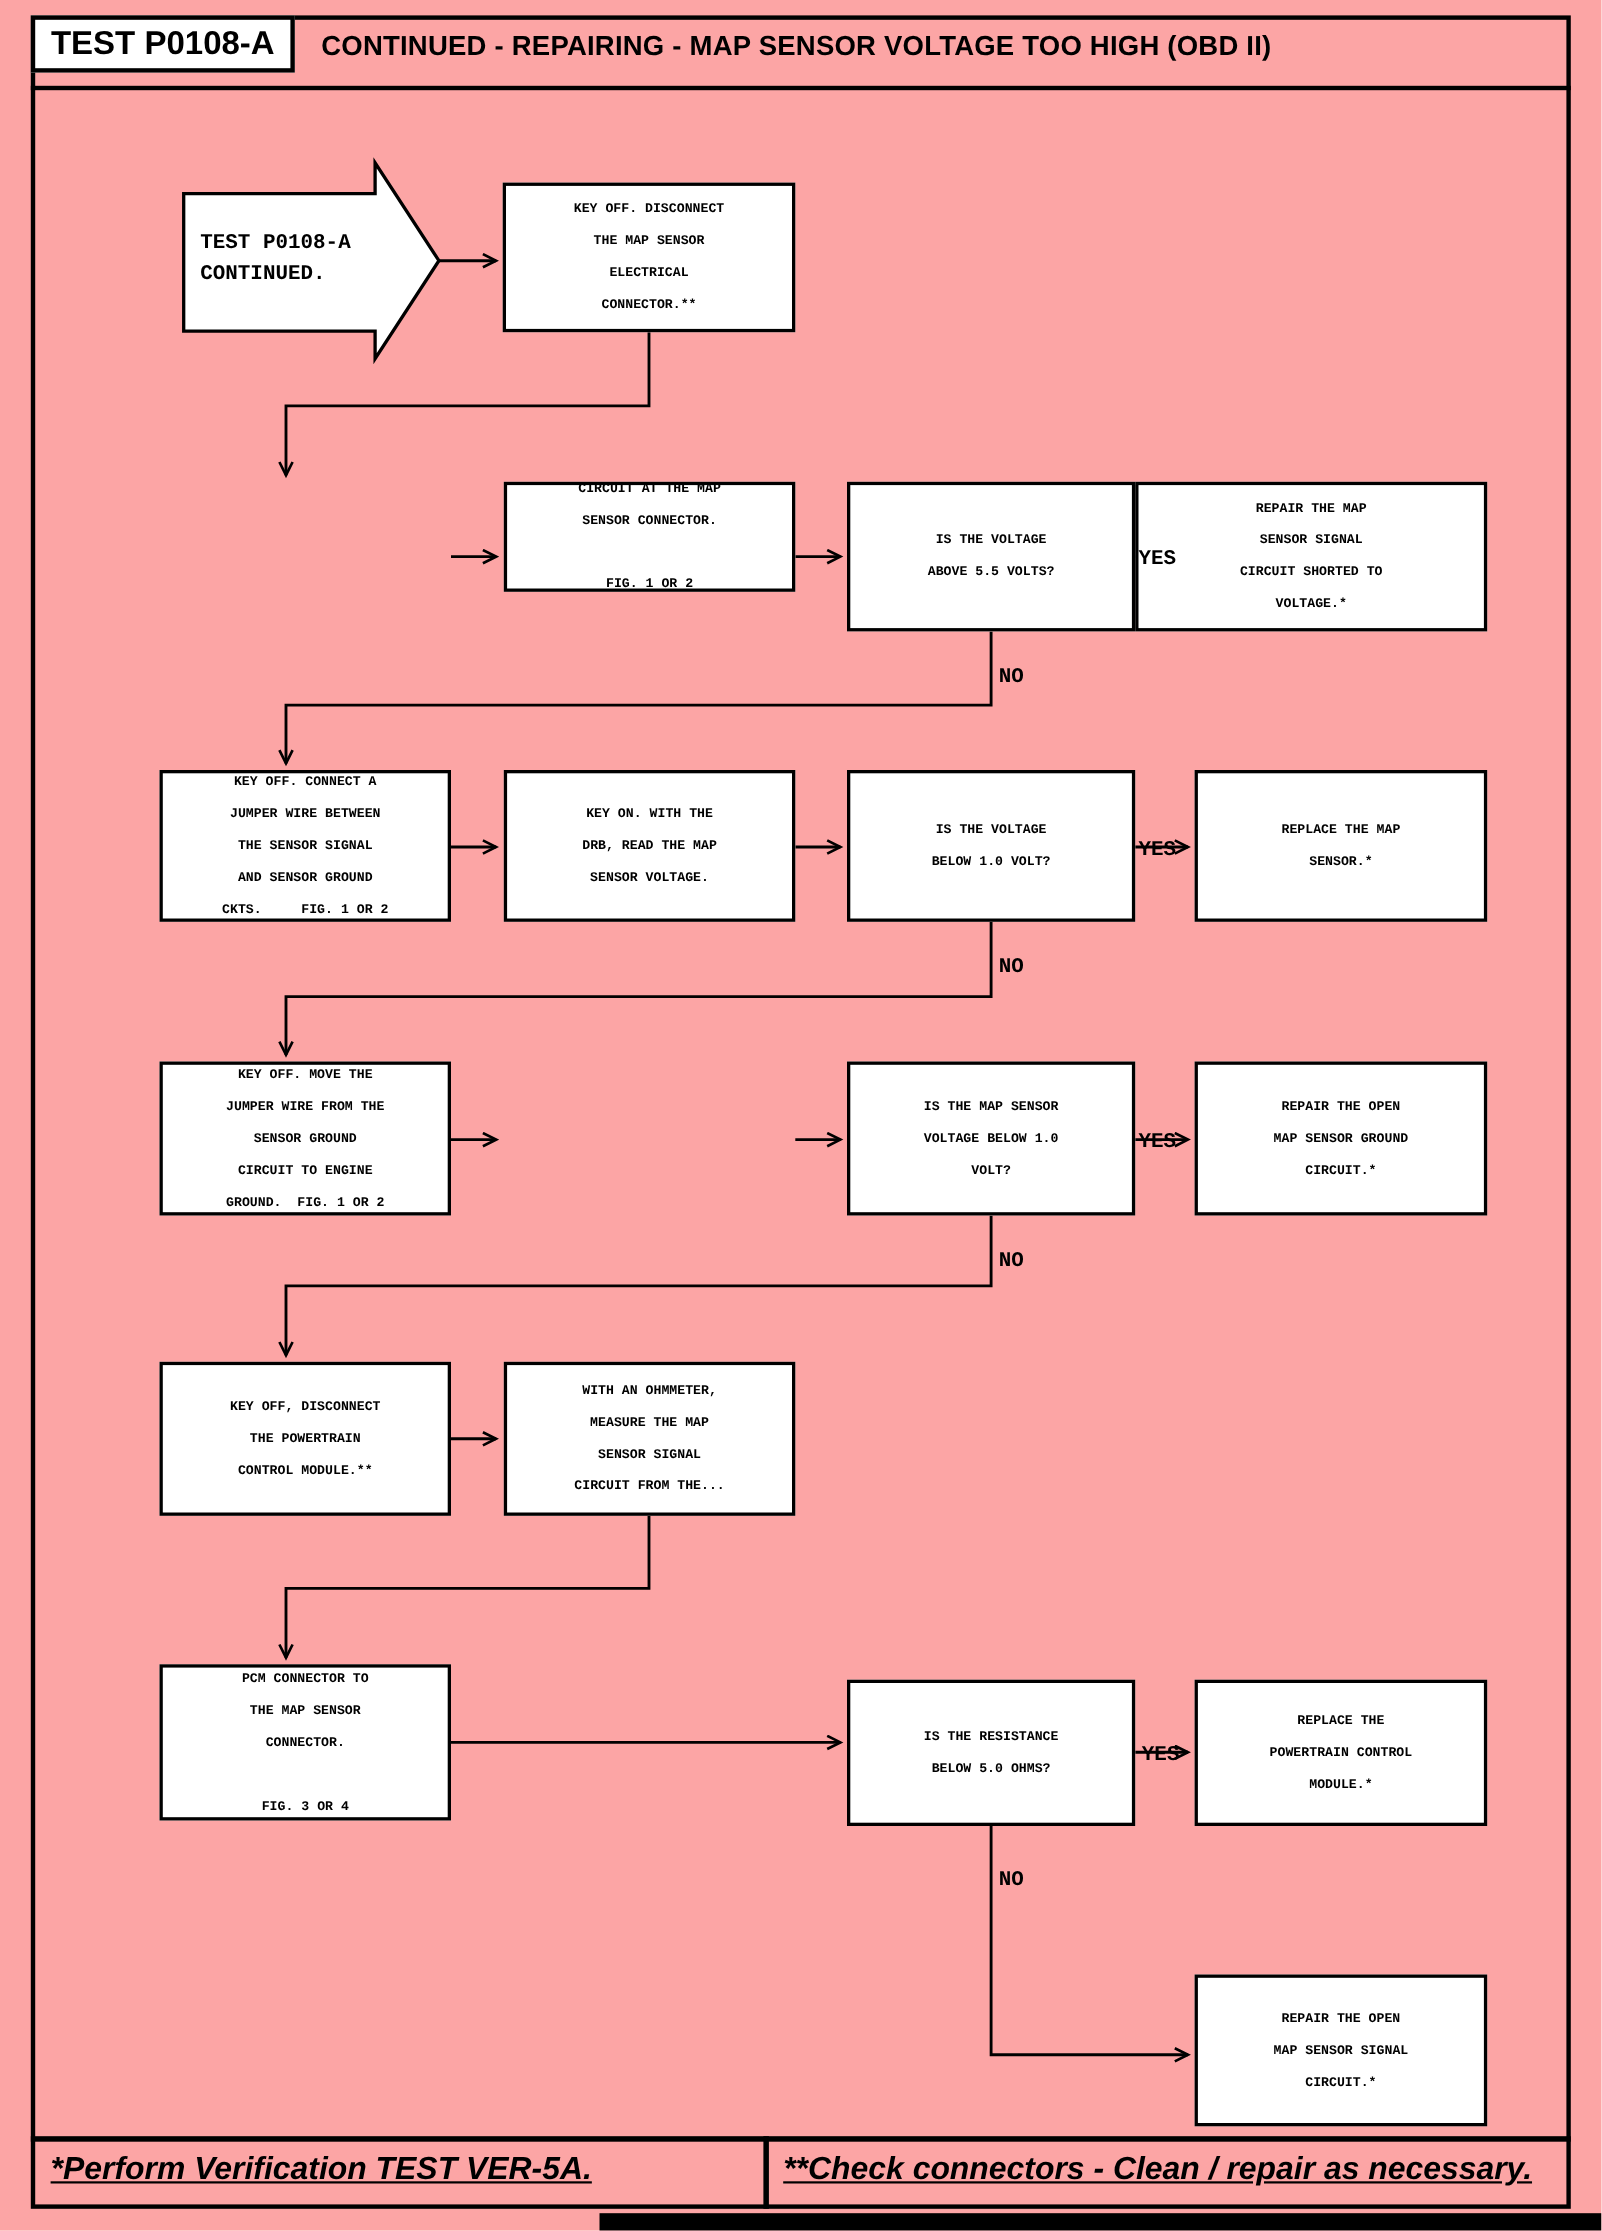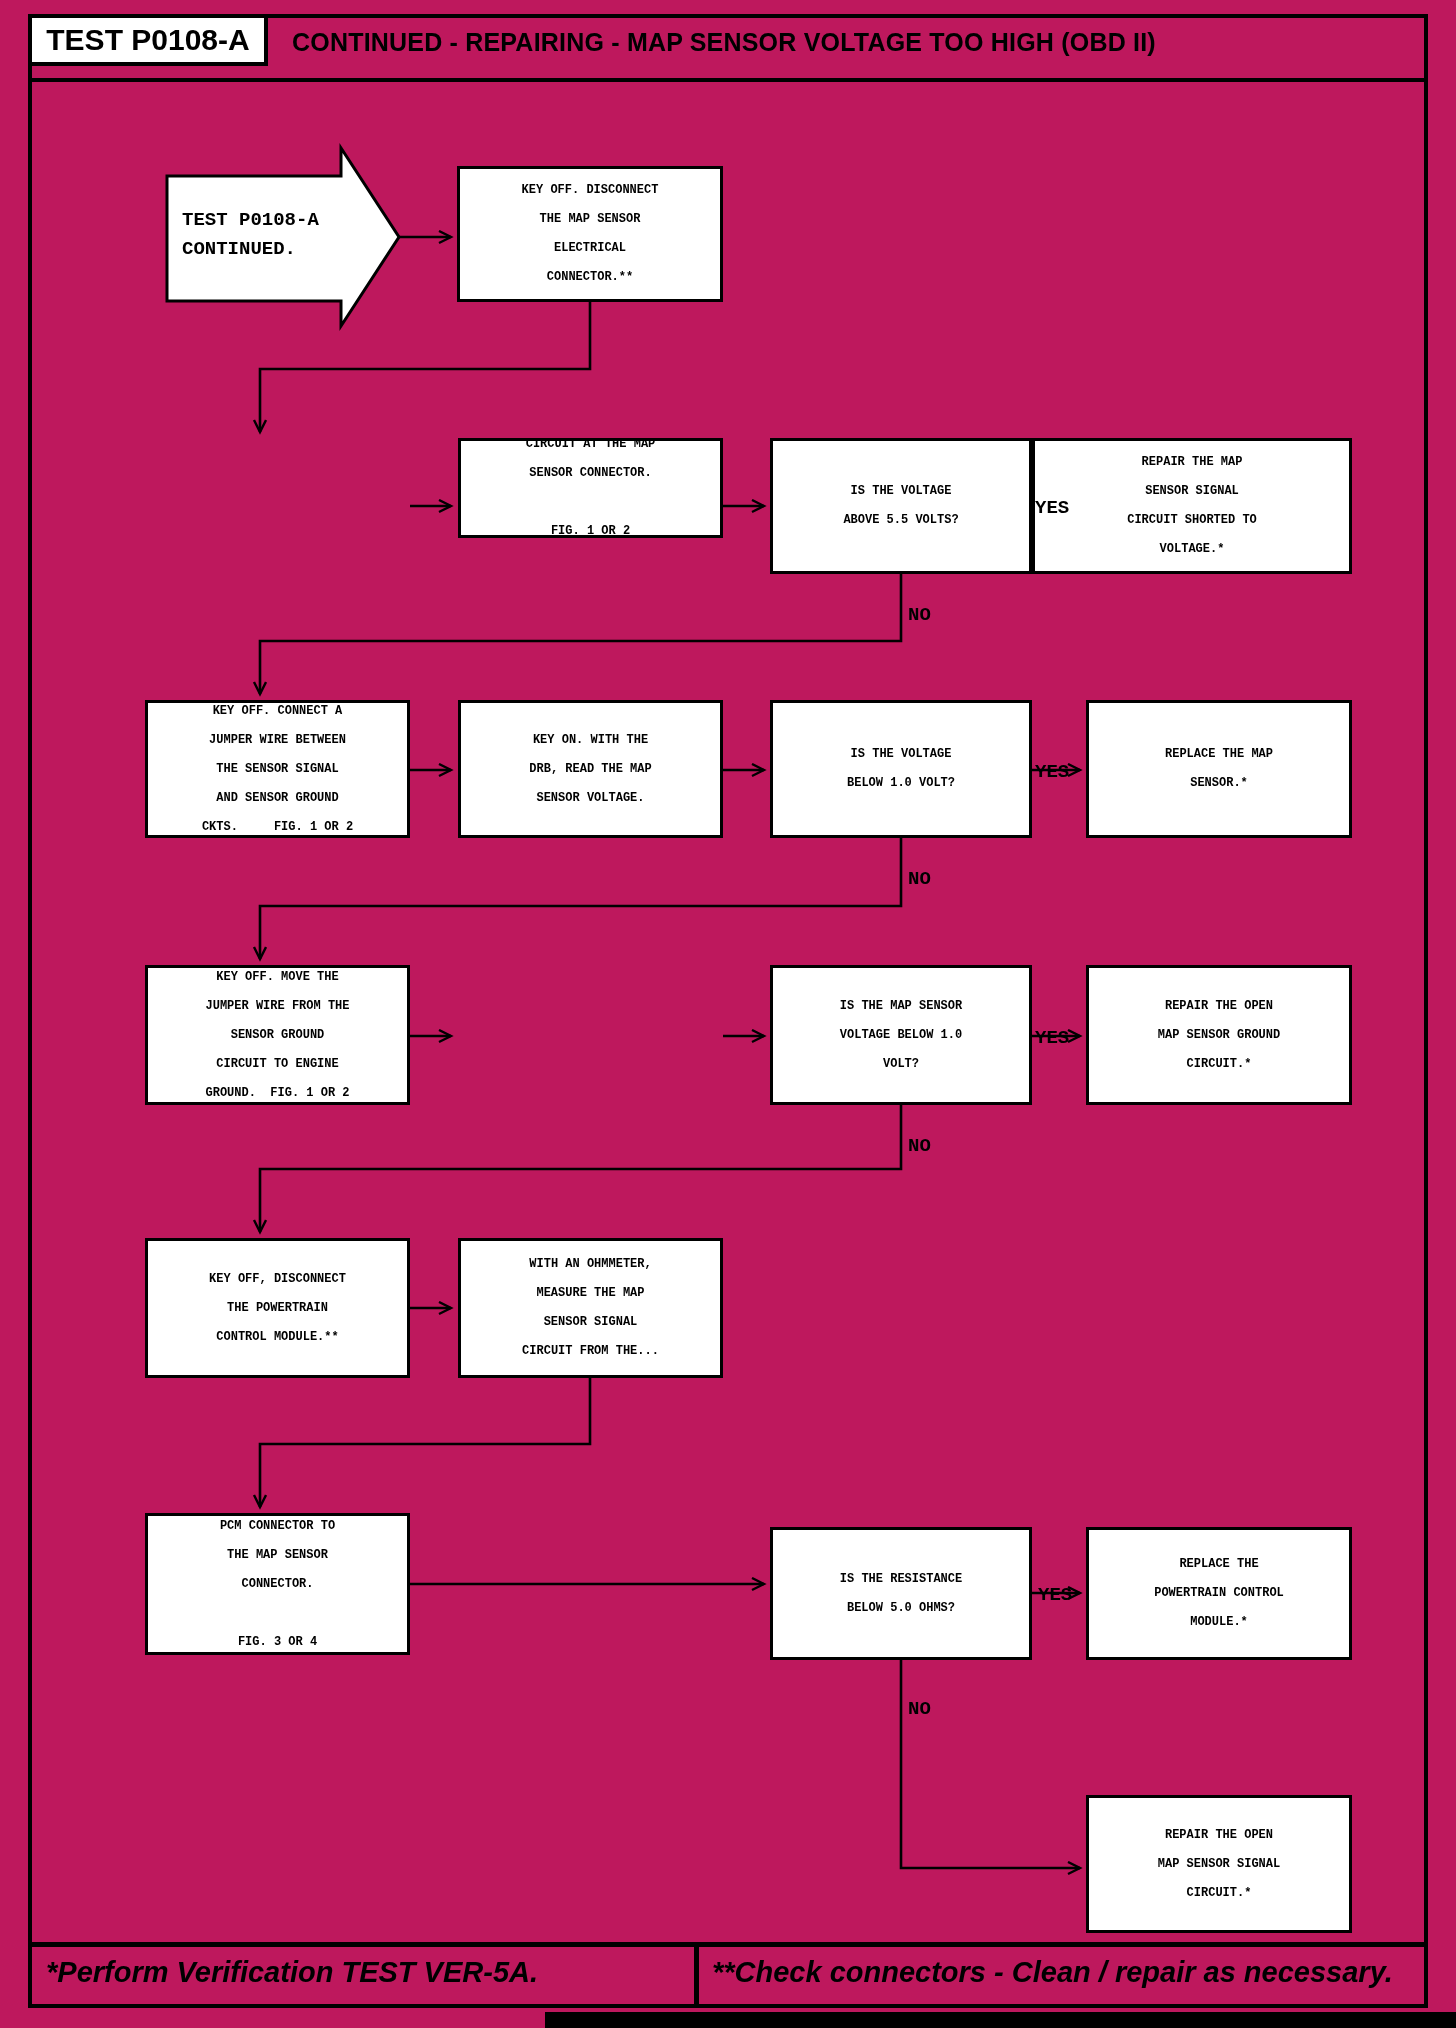--- a/index.html
+++ b/index.html
@@ -1,17 +1,17 @@
 <!DOCTYPE html>
 <html><head>
 <meta charset="utf-8">
 <title>TEST P0108-A Flowchart</title>
 <style>
   html,body{margin:0;padding:0;background:#fff;}
-  .page{position:relative;width:1456px;height:2028px;background:#be185d;overflow:hidden;
+  .page{position:relative;width:1456px;height:2028px;background:#fca5a5;overflow:hidden;
         font-family:"Liberation Mono","DejaVu Sans Mono",monospace;color:#000;}
   .frame{position:absolute;left:28px;top:14px;width:1400px;height:1994px;
          border:4px solid #000;box-sizing:border-box;}
   .test-label{position:absolute;left:28px;top:14px;width:240px;height:52px;
          border:4px solid #000;box-sizing:border-box;background:#fff;
          display:flex;align-items:center;justify-content:center;
          font-family:"Liberation Sans",sans-serif;font-weight:bold;font-size:30px;}
   .main-title{position:absolute;left:292px;top:28px;
          font-family:"Liberation Sans",sans-serif;font-weight:bold;font-size:25px;
          letter-spacing:.2px;white-space:nowrap;}
@@ -20,21 +20,21 @@
         display:flex;align-items:center;justify-content:center;text-align:center;
         font-weight:bold;font-size:12px;line-height:29px;white-space:pre-line;padding:2px;}
   .start-text{position:absolute;left:182px;top:206px;width:180px;text-align:left;
         font-weight:bold;font-size:19px;line-height:29px;white-space:pre-line;}
   .edge-label{position:absolute;font-weight:bold;font-size:19px;line-height:22px;margin-top:20px;}
   .wires{position:absolute;left:0;top:0;width:1456px;height:2028px;pointer-events:none;}
   .footer-rule{position:absolute;left:28px;top:1942px;width:1400px;height:5px;background:#000;}
   .footer-divider{position:absolute;left:694px;top:1942px;width:5px;height:66px;background:#000;}
   .footer-note{position:absolute;top:1956px;
         font-family:"Liberation Sans",sans-serif;font-weight:bold;font-style:italic;
-        font-size:29px;white-space:nowrap;}
+        font-size:29px;white-space:nowrap;text-decoration:underline;}
   .footer-left{left:46px;}
   .footer-right{left:712px;}
   .scan-bar{position:absolute;left:545px;top:2012px;width:911px;height:16px;background:#000;}
 </style>
 </head>
 <body>
 
 <div class="page">
 
   <div class="frame"></div>

